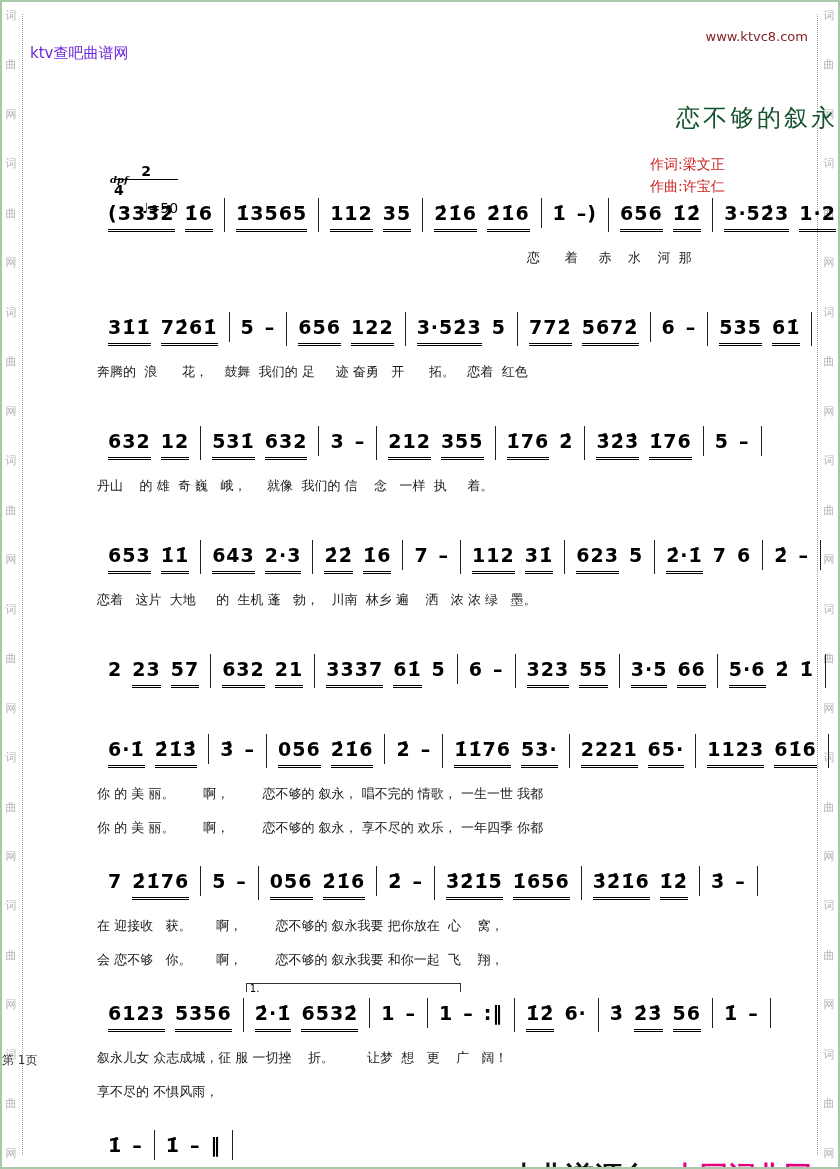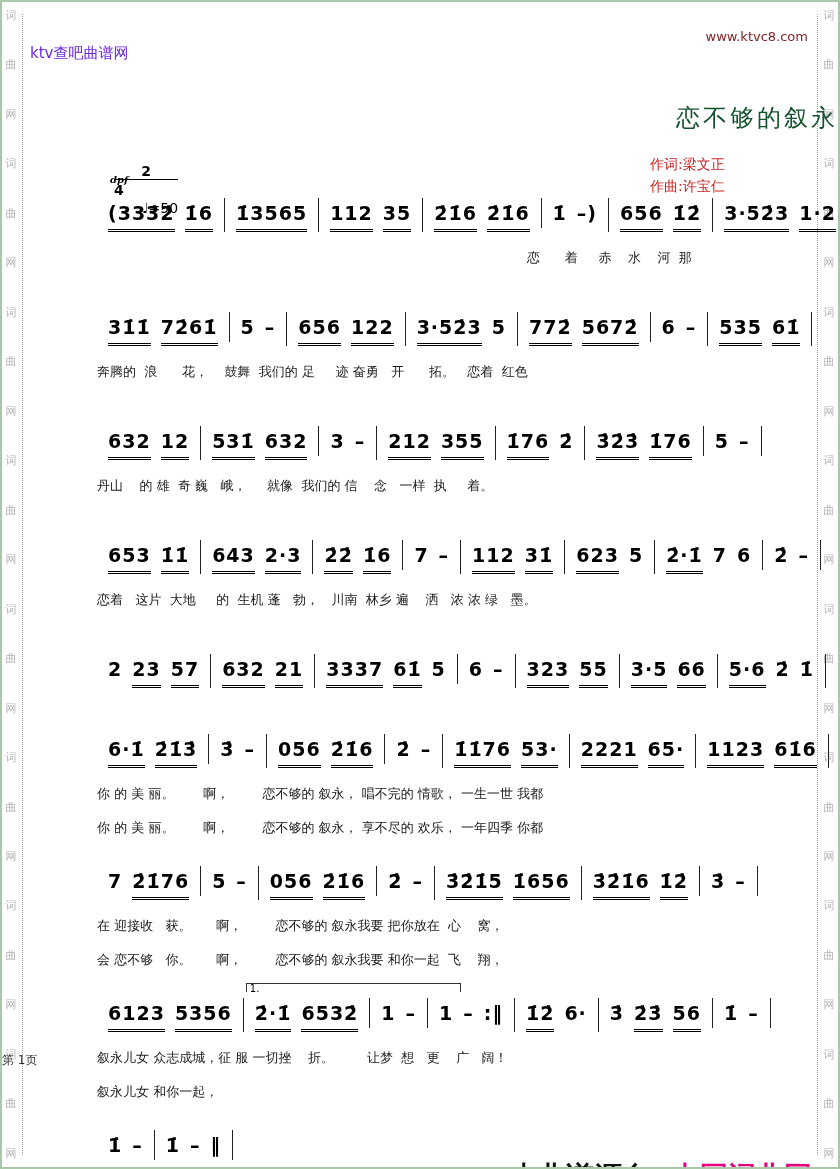--- a/index.html
+++ b/index.html
@@ -160,21 +160,21 @@
         <div class="lyric">你 的 美 丽。       啊，        恋不够的 叙永， 享不尽的 欢乐， 一年四季 你都</div>
       </div>
       <div class="system double">
         <div class="notation"><span class="measure"><span class="grp">7</span><span class="grp beam">2̇1̇76</span></span><span class="measure"><span class="grp">5</span><span class="grp">–</span></span><span class="measure"><span class="grp beam">056</span><span class="grp beam">2̇1̇6</span></span><span class="measure"><span class="grp">2̇</span><span class="grp">–</span></span><span class="measure"><span class="grp beam">3̇2̇1̇5</span><span class="grp beam">1̇656</span></span><span class="measure"><span class="grp beam">3̇2̇1̇6</span><span class="grp beam">1̇2̇</span></span><span class="measure"><span class="grp">3̇</span><span class="grp">–</span></span></div>
         <div class="lyric">在 迎接收   获。      啊，        恋不够的 叙永我要 把你放在  心    窝，</div>
         <div class="lyric">会 恋不够   你。      啊，        恋不够的 叙永我要 和你一起  飞    翔，</div>
       </div>
       <div class="system double">
         <div class="notation"><span class="measure"><span class="grp beam">6123</span><span class="grp beam">5356</span></span><span class="measure"><span class="grp beam">2̇·1̇</span><span class="grp beam">6532̇</span><span class="volta">1.</span></span><span class="measure"><span class="grp">1</span><span class="grp">–</span></span><span class="measure"><span class="grp">1</span><span class="grp">–</span><span class="grp">:‖</span></span><span class="measure"><span class="grp beam">1̇2̇</span><span class="grp">6·</span></span><span class="measure"><span class="grp">3̇</span><span class="grp beam">2̇3̇</span><span class="grp beam">56</span></span><span class="measure"><span class="grp">1̇</span><span class="grp">–</span></span></div>
         <div class="lyric">叙永儿女 众志成城，征 服 一切挫    折。        让梦  想   更    广   阔！</div>
-        <div class="lyric">叙永儿女 和你一起，</div>
+        <div class="lyric">享不尽的 不惧风雨，</div>
       </div>
       <div class="system">
         <div class="notation"><span class="measure"><span class="grp">1̇</span><span class="grp">–</span></span><span class="measure"><span class="grp">1̇</span><span class="grp">–</span><span class="grp">‖</span></span></div>
       </div>
     </div>
 
   <div class="page-number">第 1页</div>
 
   <div class="footer">
     <span class="src-label">本曲谱源自</span><span class="src-site">中国词曲网</span>

